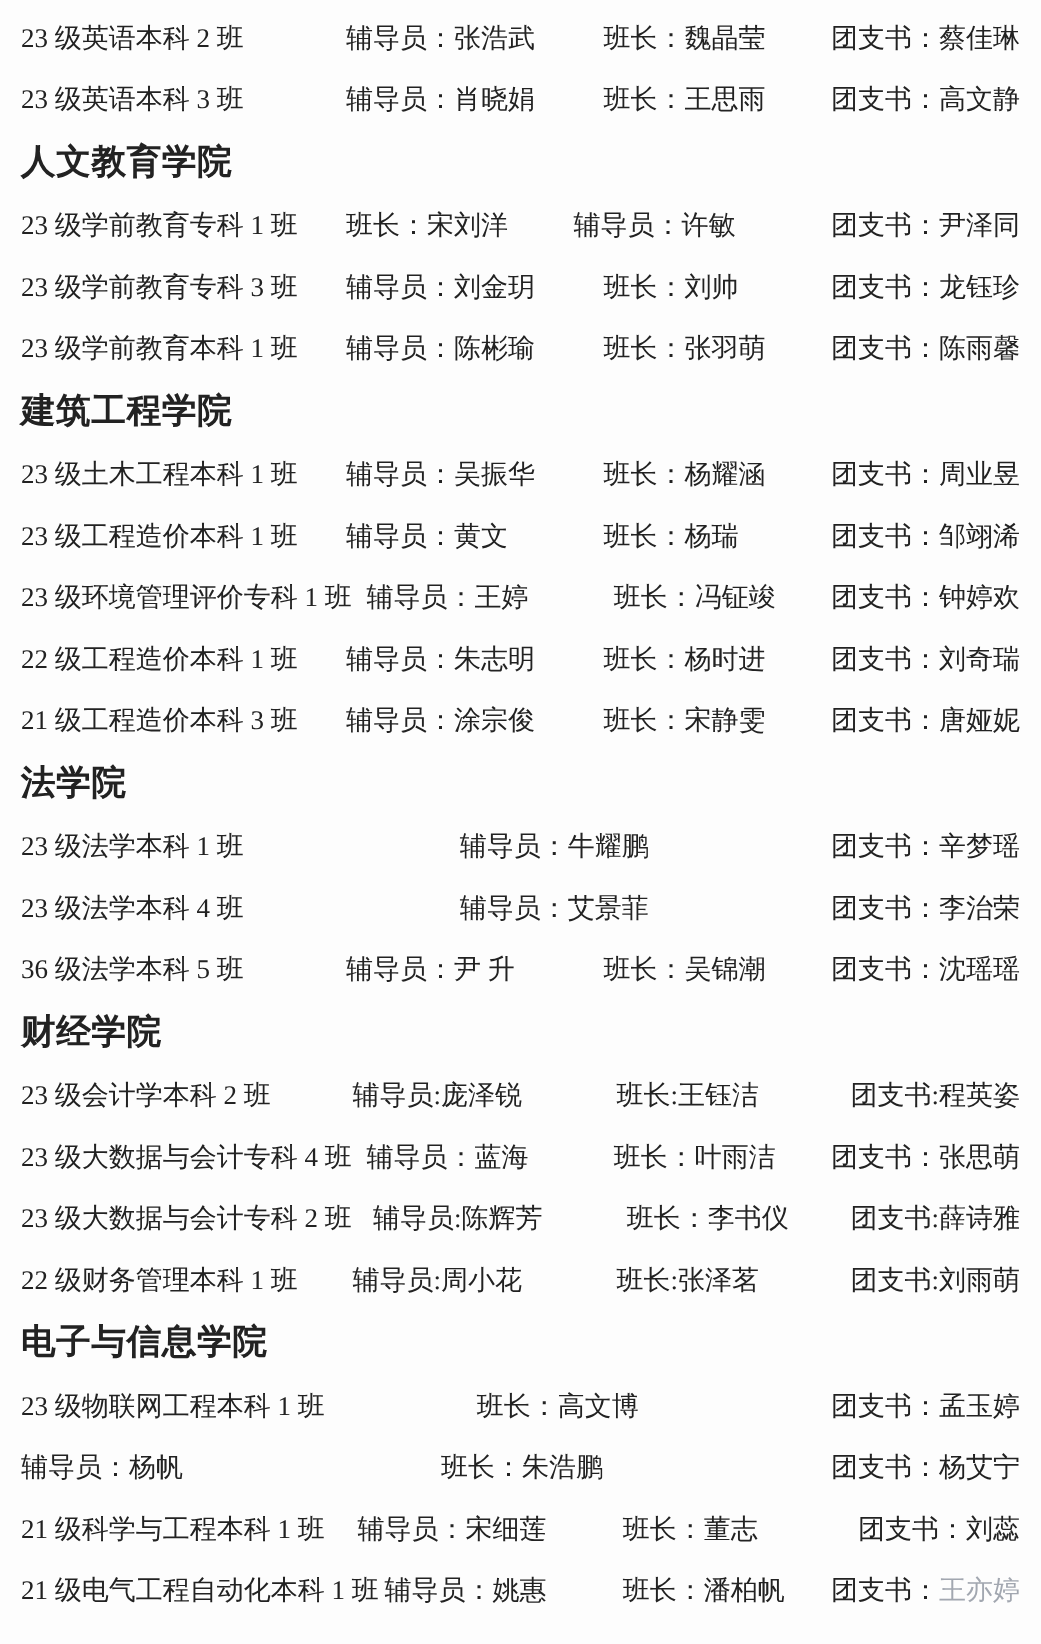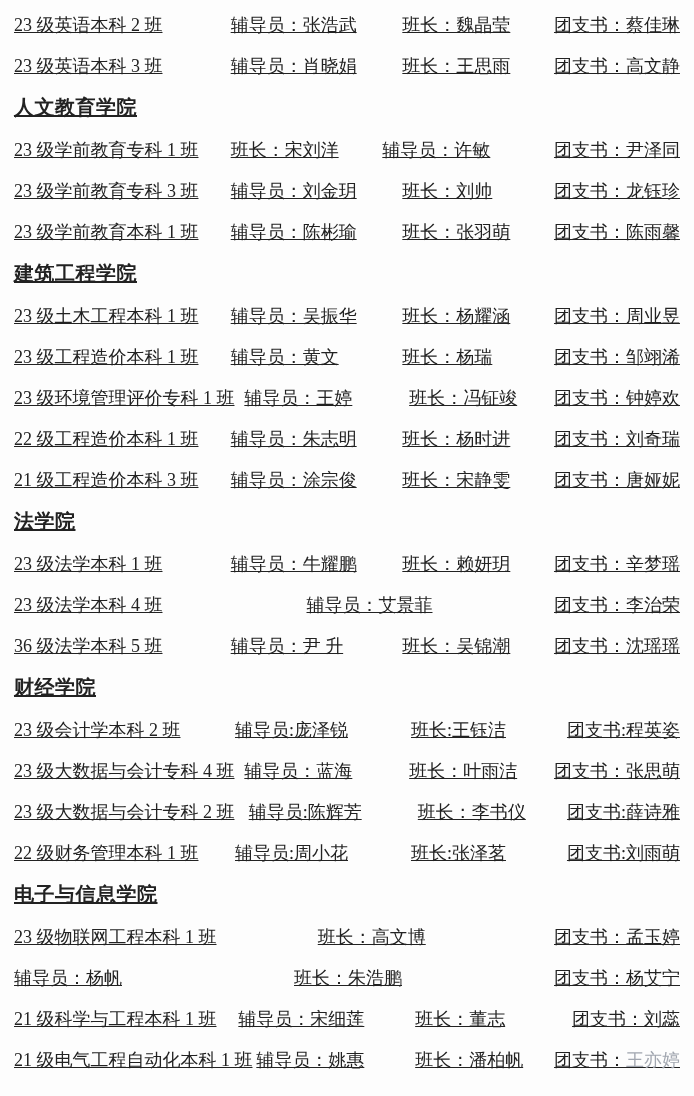--- a/index.html
+++ b/index.html
@@ -13,24 +13,23 @@
     overflow: hidden;
     font-family: "Liberation Serif", "DejaVu Serif", serif;
     color: var(--ink, #222222);
   }
   .doc {
     box-sizing: border-box;
     width: 694px;
     height: 1096px;
     padding: 13px 14px 0 14px;
     overflow: hidden;
-    text-decoration: underline;
   }
   .heading {
-    font-size: 20px;
+    font-size: 23px;
     font-weight: bold;
     line-height: 25px;
     margin: 1px 0 18px 0;
     letter-spacing: 0.5px;
   }
   .row {
     display: flex;
     justify-content: space-between;
     align-items: baseline;
     font-size: 18px;
@@ -55,21 +54,21 @@
     <div class="row"><span class="cell c1">23 级学前教育专科 1 班</span><span class="cell c3">班长：宋刘洋</span><span class="cell c2">辅导员：许敏</span><span class="cell c4">团支书：尹泽同</span></div>
     <div class="row"><span class="cell c1">23 级学前教育专科 3 班</span><span class="cell c2">辅导员：刘金玥</span><span class="cell c3">班长：刘帅</span><span class="cell c4">团支书：龙钰珍</span></div>
     <div class="row"><span class="cell c1">23 级学前教育本科 1 班</span><span class="cell c2">辅导员：陈彬瑜</span><span class="cell c3">班长：张羽萌</span><span class="cell c4">团支书：陈雨馨</span></div>
     <div class="heading">建筑工程学院</div>
     <div class="row"><span class="cell c1">23 级土木工程本科 1 班</span><span class="cell c2">辅导员：吴振华</span><span class="cell c3">班长：杨耀涵</span><span class="cell c4">团支书：周业昱</span></div>
     <div class="row"><span class="cell c1">23 级工程造价本科 1 班</span><span class="cell c2">辅导员：黄文</span><span class="cell c3">班长：杨瑞</span><span class="cell c4">团支书：邹翊浠</span></div>
     <div class="row"><span class="cell c1">23 级环境管理评价专科 1 班</span><span class="cell c2">辅导员：王婷</span><span class="cell c3">班长：冯钲竣</span><span class="cell c4">团支书：钟婷欢</span></div>
     <div class="row"><span class="cell c1">22 级工程造价本科 1 班</span><span class="cell c2">辅导员：朱志明</span><span class="cell c3">班长：杨时进</span><span class="cell c4">团支书：刘奇瑞</span></div>
     <div class="row"><span class="cell c1">21 级工程造价本科 3 班</span><span class="cell c2">辅导员：涂宗俊</span><span class="cell c3">班长：宋静雯</span><span class="cell c4">团支书：唐娅妮</span></div>
     <div class="heading">法学院</div>
-    <div class="row"><span class="cell c1">23 级法学本科 1 班</span><span class="cell c2">辅导员：牛耀鹏</span><span class="cell c3">班长：赖妍玥</span><span class="cell c4">团支书：辛梦瑶</span></div>
+    <div class="row"><span class="cell c1">23 级法学本科 1 班</span><span class="cell c2">辅导员：牛耀鹏</span><span class="cell c4">团支书：辛梦瑶</span></div>
     <div class="row"><span class="cell c1">23 级法学本科 4 班</span><span class="cell c2">辅导员：艾景菲</span><span class="cell c4">团支书：李治荣</span></div>
     <div class="row"><span class="cell c1">36 级法学本科 5 班</span><span class="cell c2">辅导员：尹 升</span><span class="cell c3">班长：吴锦潮</span><span class="cell c4">团支书：沈瑶瑶</span></div>
     <div class="heading">财经学院</div>
     <div class="row"><span class="cell c1">23 级会计学本科 2 班</span><span class="cell c2">辅导员:庞泽锐</span><span class="cell c3">班长:王钰洁</span><span class="cell c4">团支书:程英姿</span></div>
     <div class="row"><span class="cell c1">23 级大数据与会计专科 4 班</span><span class="cell c2">辅导员：蓝海</span><span class="cell c3">班长：叶雨洁</span><span class="cell c4">团支书：张思萌</span></div>
     <div class="row"><span class="cell c1">23 级大数据与会计专科 2 班</span><span class="cell c2">辅导员:陈辉芳</span><span class="cell c3">班长：李书仪</span><span class="cell c4">团支书:薛诗雅</span></div>
     <div class="row"><span class="cell c1">22 级财务管理本科 1 班</span><span class="cell c2">辅导员:周小花</span><span class="cell c3">班长:张泽茗</span><span class="cell c4">团支书:刘雨萌</span></div>
     <div class="heading">电子与信息学院</div>
     <div class="row"><span class="cell c1">23 级物联网工程本科 1 班</span><span class="cell c3">班长：高文博</span><span class="cell c4">团支书：孟玉婷</span></div>
     <div class="row"><span class="cell c2">辅导员：杨帆</span><span class="cell c3">班长：朱浩鹏</span><span class="cell c4">团支书：杨艾宁</span></div>

